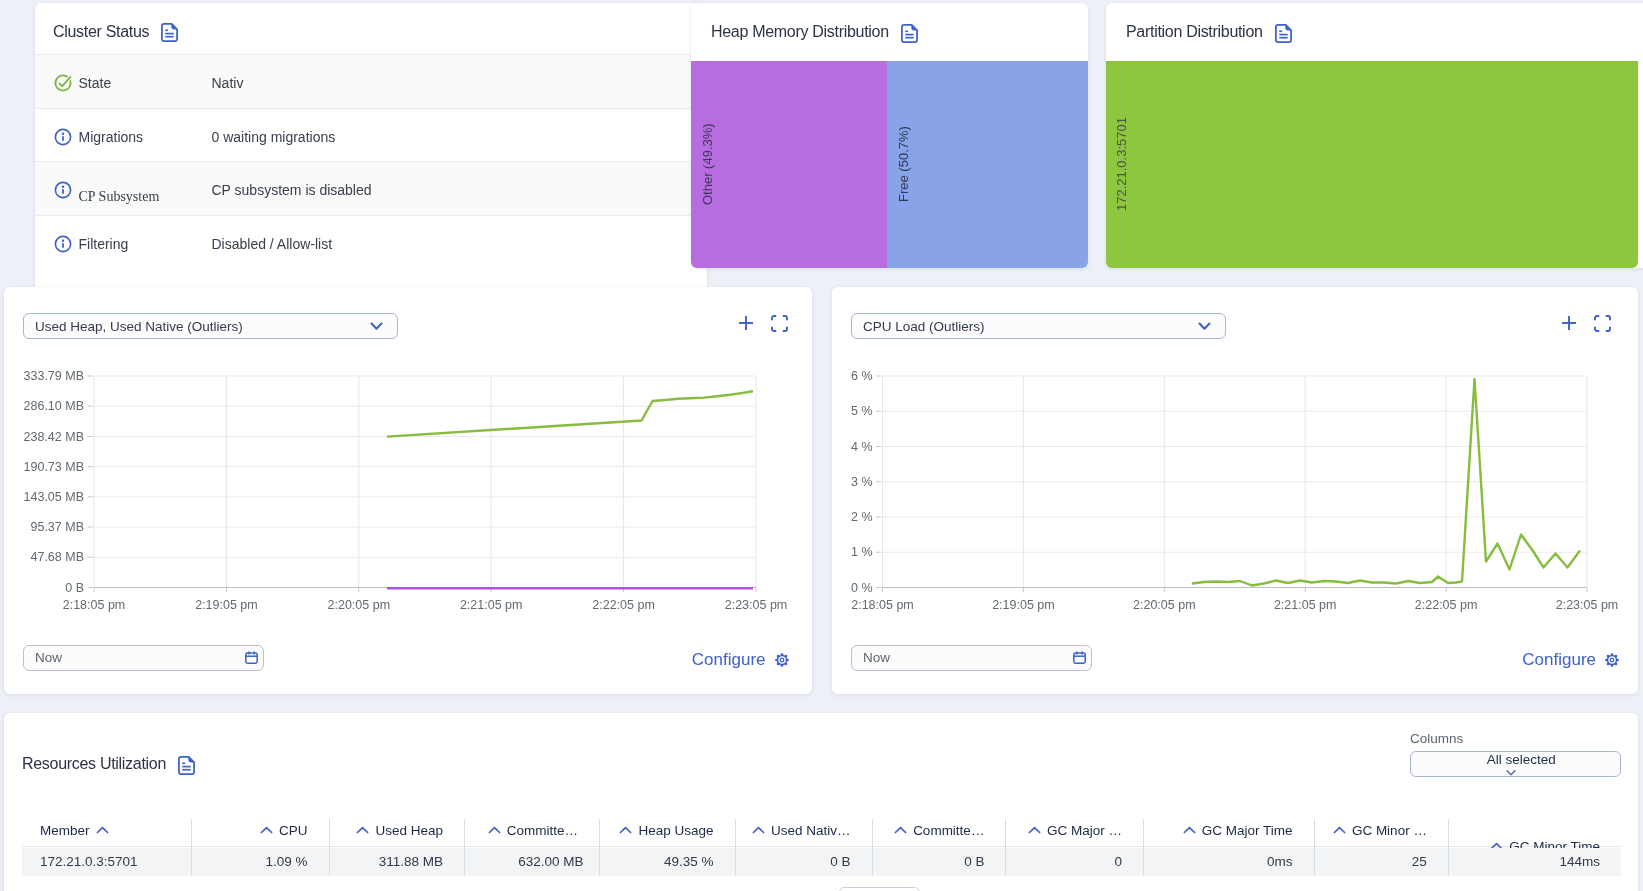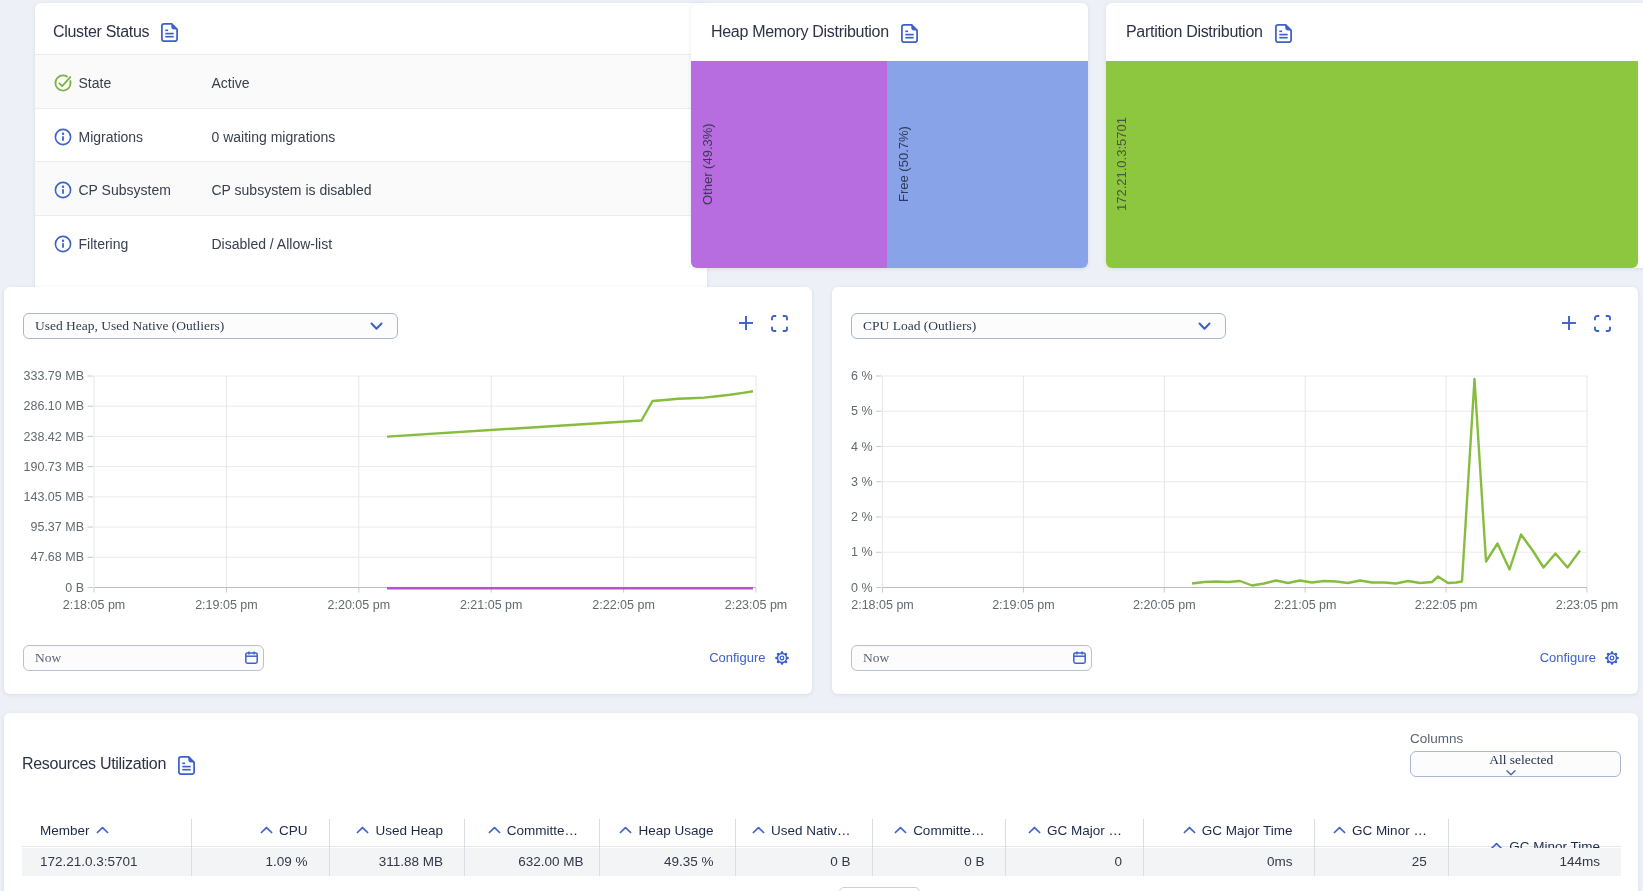--- a/index.html
+++ b/index.html
@@ -2,27 +2,27 @@
 <html><head>
 <meta charset="utf-8">
 <style>
   html,body{margin:0;padding:0;}
   body{font-family:"Liberation Sans",sans-serif;background:#edf1f7;}
   #page{position:relative;width:1643px;height:891px;overflow:hidden;background:#edf1f7;}
   .card{position:absolute;background:#fff;border-radius:6px;box-shadow:0 1px 4px rgba(30,40,90,0.10);}
   .title{font-size:16px;color:#2b3346;letter-spacing:-0.3px;}
   .thead{display:flex;align-items:center;gap:10px;}
   .abs{position:absolute;}
-  .selbox{position:absolute;border:1px solid #a9b6d2;border-radius:6px;background:#fcfcfd;display:flex;align-items:center;box-sizing:border-box;font-family:Liberation Serif, serif;}
+  .selbox{position:absolute;border:1px solid #a9b6d2;border-radius:6px;background:#fcfcfd;display:flex;align-items:center;box-sizing:border-box;}
   .selbox .txt{font-size:13.5px;color:#333c4e;padding-left:11.5px;flex:1;white-space:nowrap;}
   .vlabel{position:absolute;writing-mode:vertical-rl;transform:rotate(180deg);font-size:13px;white-space:nowrap;}
   .lbl{font-size:14px;color:#38404e;}
   .val{font-size:14px;color:#38404e;}
   .axis{font-size:12.5px;fill:#616a70;}
-  .cfg{position:absolute;display:flex;align-items:center;gap:8px;font-size:13px;color:#3c61c9;}
+  .cfg{position:absolute;display:flex;align-items:center;gap:8px;font-size:17px;color:#3c61c9;}
   .thc{position:absolute;top:0;height:100%;display:flex;align-items:center;justify-content:flex-end;gap:6px;font-size:13.5px;color:#1c2947;}
   .tdc{position:absolute;top:0;height:100%;display:flex;align-items:center;justify-content:flex-end;font-size:13.5px;color:#32384a;}
 </style>
 </head>
 <body>
 <div id="page">
 
   <div class="card" style="left:3.5px;top:3px;width:672px;height:324px;margin-left:31px;">
     <div class="thead" style="position:absolute;left:18.5px;top:3px;height:51px;">
       <span class="title">Cluster Status</span>
@@ -41,40 +41,40 @@
     <div class="abs" style="left:0;top:211.5px;width:672px;height:53.5px;border-top:1px solid #ececec;box-sizing:border-box;"></div>
 
     <div class="abs" style="left:18.5px;top:70px;">
       <svg width="20" height="20" viewBox="0 0 20 20">
         <circle cx="10" cy="10" r="7.6" fill="none" stroke="#7cb342" stroke-width="1.8"></circle>
         <path d="M6.4 10.4 L9.2 13.1 L17.2 4.1" fill="none" stroke="#fff" stroke-width="4"></path>
         <path d="M6.4 10.4 L9.2 13.1 L17.2 4.1" fill="none" stroke="#7cb342" stroke-width="1.9" stroke-linecap="round" stroke-linejoin="round"></path>
       </svg>
     </div>
     <div class="abs lbl" style="left:44px;top:72px;">State</div>
-    <div class="abs val" style="left:177px;top:72px;">Active</div>
+    <div class="abs val" style="left:177px;top:72px;">Nativ</div>
 
     <div class="abs" style="left:18.5px;top:123.5px;">
       <svg width="20" height="20" viewBox="0 0 20 20">
         <circle cx="10" cy="10" r="7.6" fill="none" stroke="#3c61c9" stroke-width="1.6"></circle>
         <circle cx="10" cy="6.7" r="1.2" fill="#3c61c9"></circle>
         <line x1="10" y1="9.3" x2="10" y2="13.8" stroke="#3c61c9" stroke-width="1.8"></line>
       </svg>
     </div>
     <div class="abs lbl" style="left:44px;top:125.5px;">Migrations</div>
     <div class="abs val" style="left:177px;top:125.5px;">0 waiting migrations</div>
 
     <div class="abs" style="left:18.5px;top:177px;">
       <svg width="20" height="20" viewBox="0 0 20 20">
         <circle cx="10" cy="10" r="7.6" fill="none" stroke="#3c61c9" stroke-width="1.6"></circle>
         <circle cx="10" cy="6.7" r="1.2" fill="#3c61c9"></circle>
         <line x1="10" y1="9.3" x2="10" y2="13.8" stroke="#3c61c9" stroke-width="1.8"></line>
       </svg>
     </div>
-    <div class="abs lbl" style="left:44px;top:179px;">CP Subsystem</div>
+    <div class="abs lbl" style="left:44px;top:186px;font-family:Liberation Serif, serif;">CP Subsystem</div>
     <div class="abs val" style="left:177px;top:179px;">CP subsystem is disabled</div>
 
     <div class="abs" style="left:18.5px;top:230.5px;">
       <svg width="20" height="20" viewBox="0 0 20 20">
         <circle cx="10" cy="10" r="7.6" fill="none" stroke="#3c61c9" stroke-width="1.6"></circle>
         <circle cx="10" cy="6.7" r="1.2" fill="#3c61c9"></circle>
         <line x1="10" y1="9.3" x2="10" y2="13.8" stroke="#3c61c9" stroke-width="1.8"></line>
       </svg>
     </div>
     <div class="abs lbl" style="left:44px;top:232.5px;">Filtering</div>

